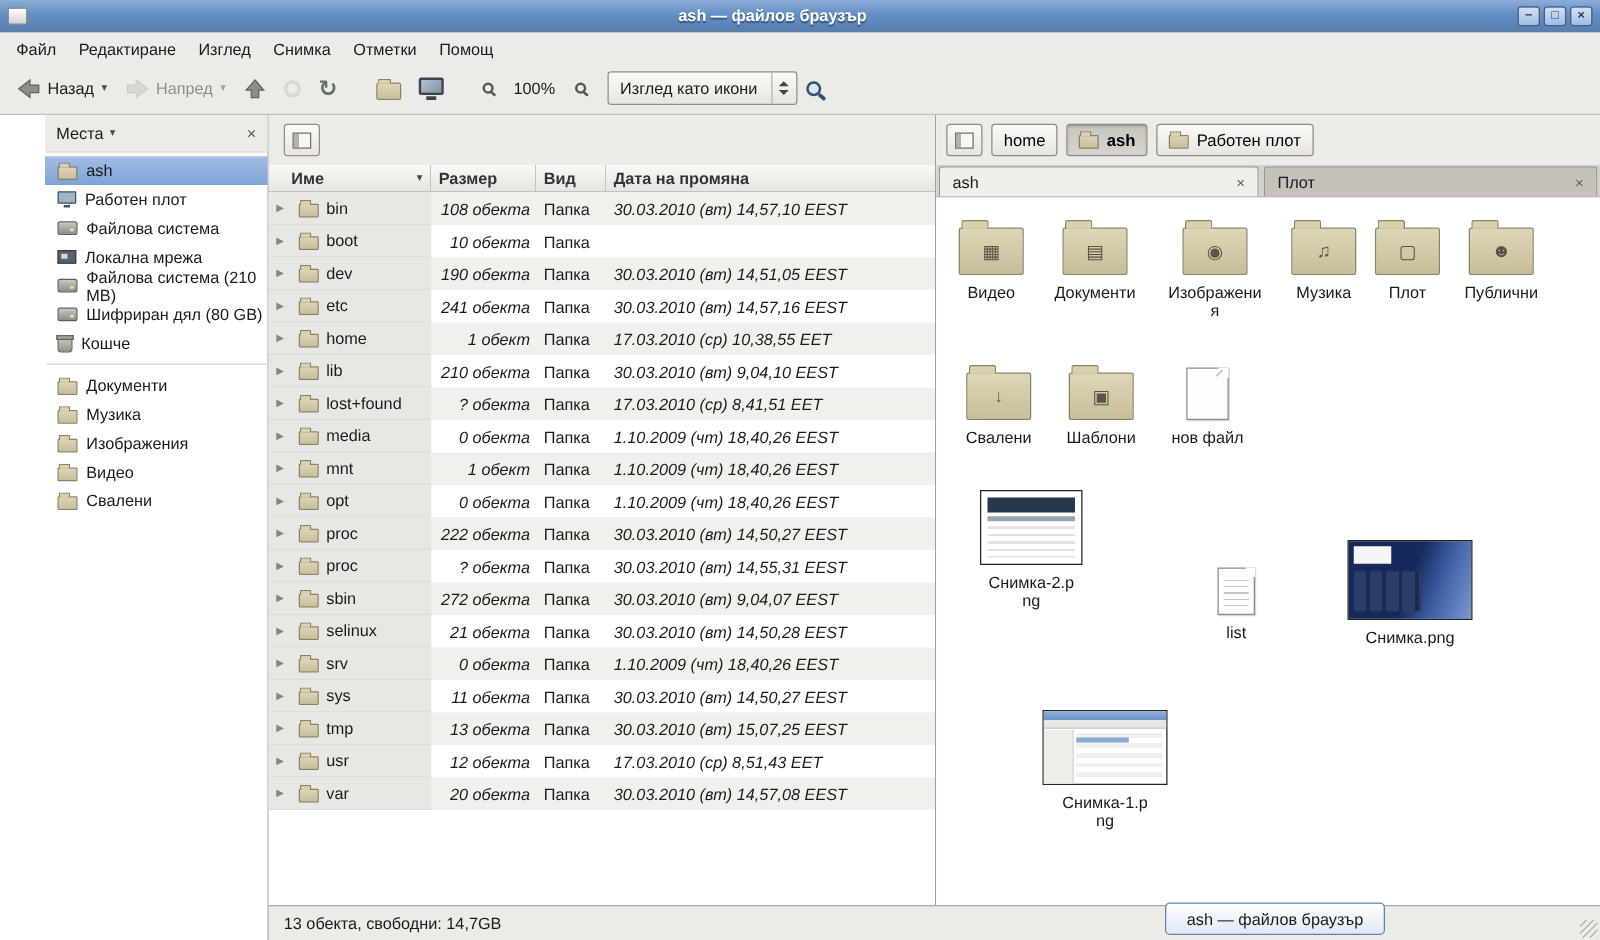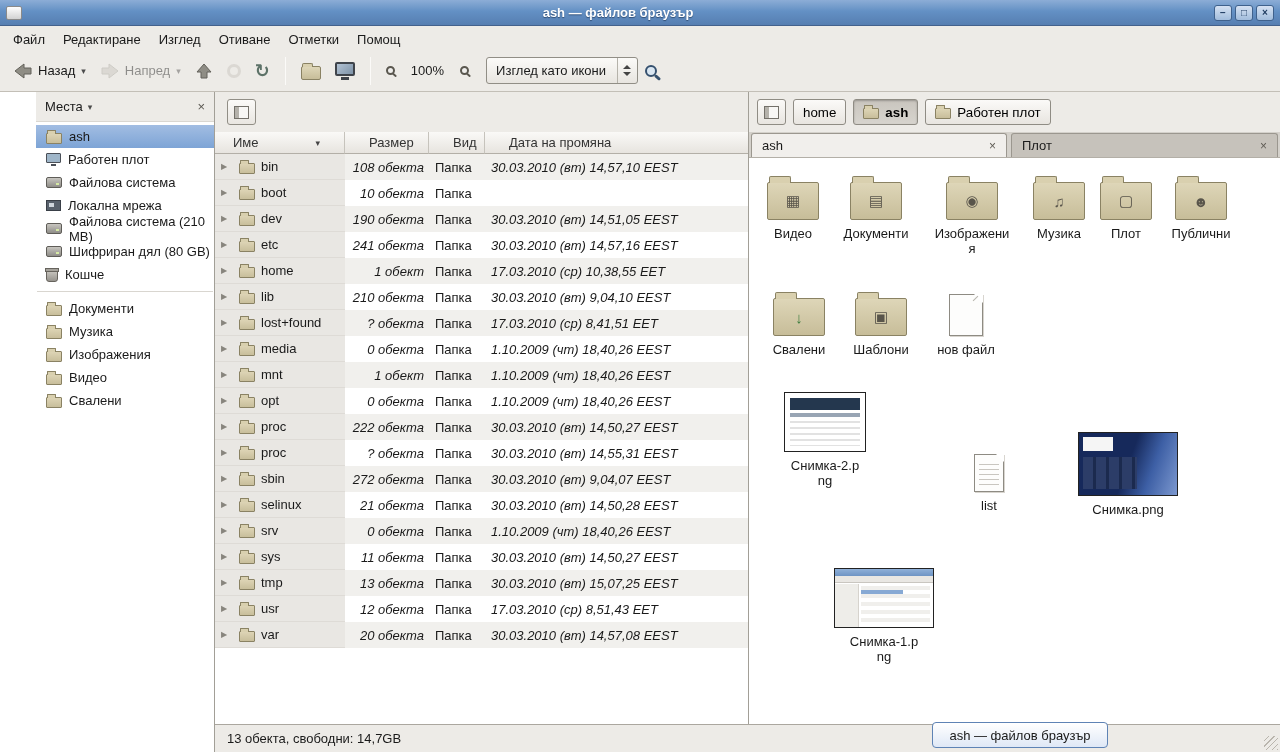--- a/index.html
+++ b/index.html
@@ -69,21 +69,21 @@
   .side-sep { border-top:1px solid #d9d6d0; margin:5px 1px; }
 
   .content { flex:1; display:flex; flex-direction:column; min-width:0; }
   .panes { flex:1; display:flex; min-height:0; }
 
   
   .middle { width:534px; flex:0 0 534px; border-right:1px solid #a29f97; display:flex; flex-direction:column; background:#fff; }
   .pane-toolbar { height:40px; flex:0 0 40px; background:#edebe7; display:flex; align-items:center; padding:0 12px; }
   .sqbtn { width:29px; height:26px; border:1px solid #918e86; border-radius:3px; background:linear-gradient(#fbfaf8,#e9e6e1); display:flex; align-items:center; justify-content:center; }
   .list-header { display:flex; height:22px; flex:0 0 22px; }
-  .hcell { background:linear-gradient(#faf9f7,#e7e4df); border-right:1px solid #c6c3bc; border-bottom:1px solid #b3afa7; display:flex; align-items:center; padding:0 24px; color:#333; }
+  .hcell { background:linear-gradient(#faf9f7,#e7e4df); border-right:1px solid #c6c3bc; border-bottom:1px solid #b3afa7; display:flex; align-items:center; padding:0 6px; color:#333;font-weight:bold; }
   .h-name { width:130px; padding-left:18px; }
   .h-size { width:84px; }
   .h-type { width:56px; }
   .h-date { flex:1; border-right:none; }
   .sort-arrow { margin-left:auto; font-size:9px; color:#444; }
   .list-body { flex:1; overflow:hidden; background:#fff; }
   .trow { display:flex; height:26px; background:#fff; }
   .trow.shade { background:#f1f0ed; }
   .tc { display:flex; align-items:center; }
   .c-name { width:130px; background:#e9e7e3; border-bottom:1px solid #dedbd6; padding-left:6px; gap:6px; }
@@ -155,21 +155,21 @@
       <span class="wbtn">−</span>
       <span class="wbtn">□</span>
       <span class="wbtn">×</span>
     </span>
   </div>
 
   <div class="menubar">
     <span class="menu-item">Файл</span>
     <span class="menu-item">Редактиране</span>
     <span class="menu-item">Изглед</span>
-    <span class="menu-item">Отиване</span>
+    <span class="menu-item">Снимка</span>
     <span class="menu-item">Отметки</span>
     <span class="menu-item">Помощ</span>
   </div>
 
   <div class="toolbar">
     <div class="tbtn">
       <svg width="20" height="18" viewBox="0 0 20 18">
           <path d="M11 2 L2 9 L11 16 L11 12 L18 12 L18 6 L11 6 Z" fill="#8f8d85" stroke="#63615a"></path>
         </svg>
       <span>Назад</span>

